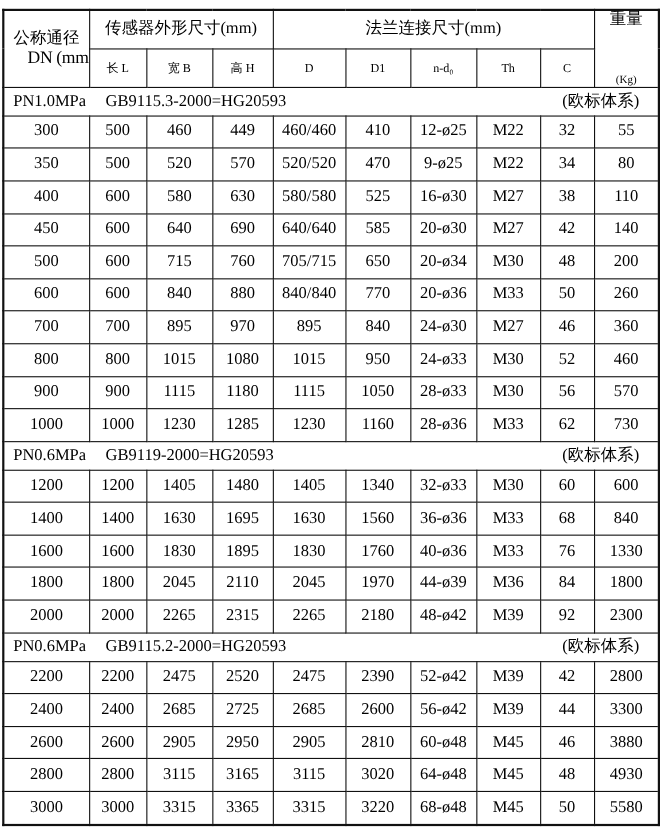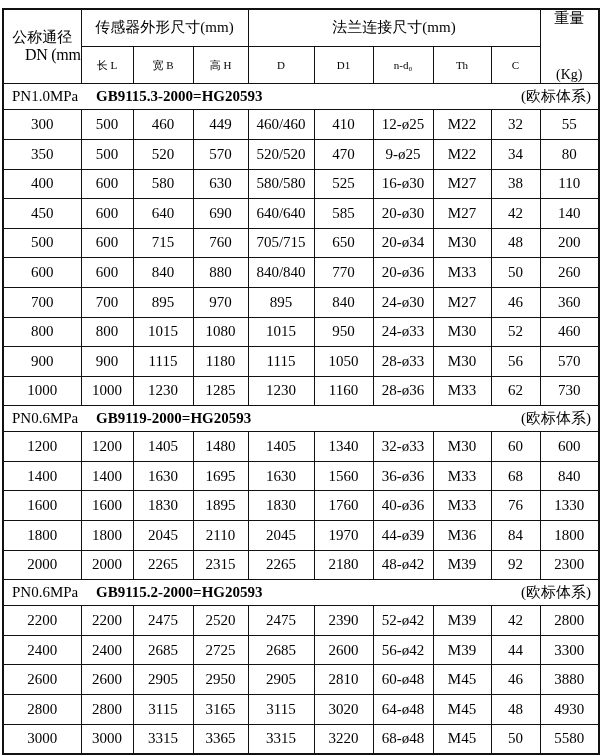--- a/index.html
+++ b/index.html
@@ -30,31 +30,31 @@
     vertical-align: middle;
     padding: 0;
     font-size: 15px;
     line-height: 1.15;
     overflow: hidden;
     white-space: nowrap;
   }
   thead tr.group-row td { height: 29px; font-size: 15px; }
   thead tr.sub-row td   { height: 29px; font-size: 11px; }
   .dn-line2 { font-size: 16px; letter-spacing: -0.3px; padding-left: 21px; }
-  .wt-line2 { font-size: 14px; margin-top: 40px; }
+  .wt-line2 { font-size: 10px; margin-top: 40px; }
   tr.data-row td { height: 28.6px; font-size: 15px; }
   tr.section-row td { height: 25px; }
   .secline {
     display: flex;
     align-items: center;
-    padding: 0 7px 0 8px;
+    padding: 0 17px 0 8px;
     font-size: 15px;
   }
   .secline .pn  { width: 84px; text-align: left; flex: none; }
-  .secline .std { text-align: left; font-weight: bold; }
+  .secline .std { text-align: left; }
   .secline .note { margin-left: auto; text-align: left; }
 </style>
 </head>
 <body>
 
 <div class="page">
   <table class="spec">
     <colgroup>
       <col style="width:78px">
         <col style="width:52px">

